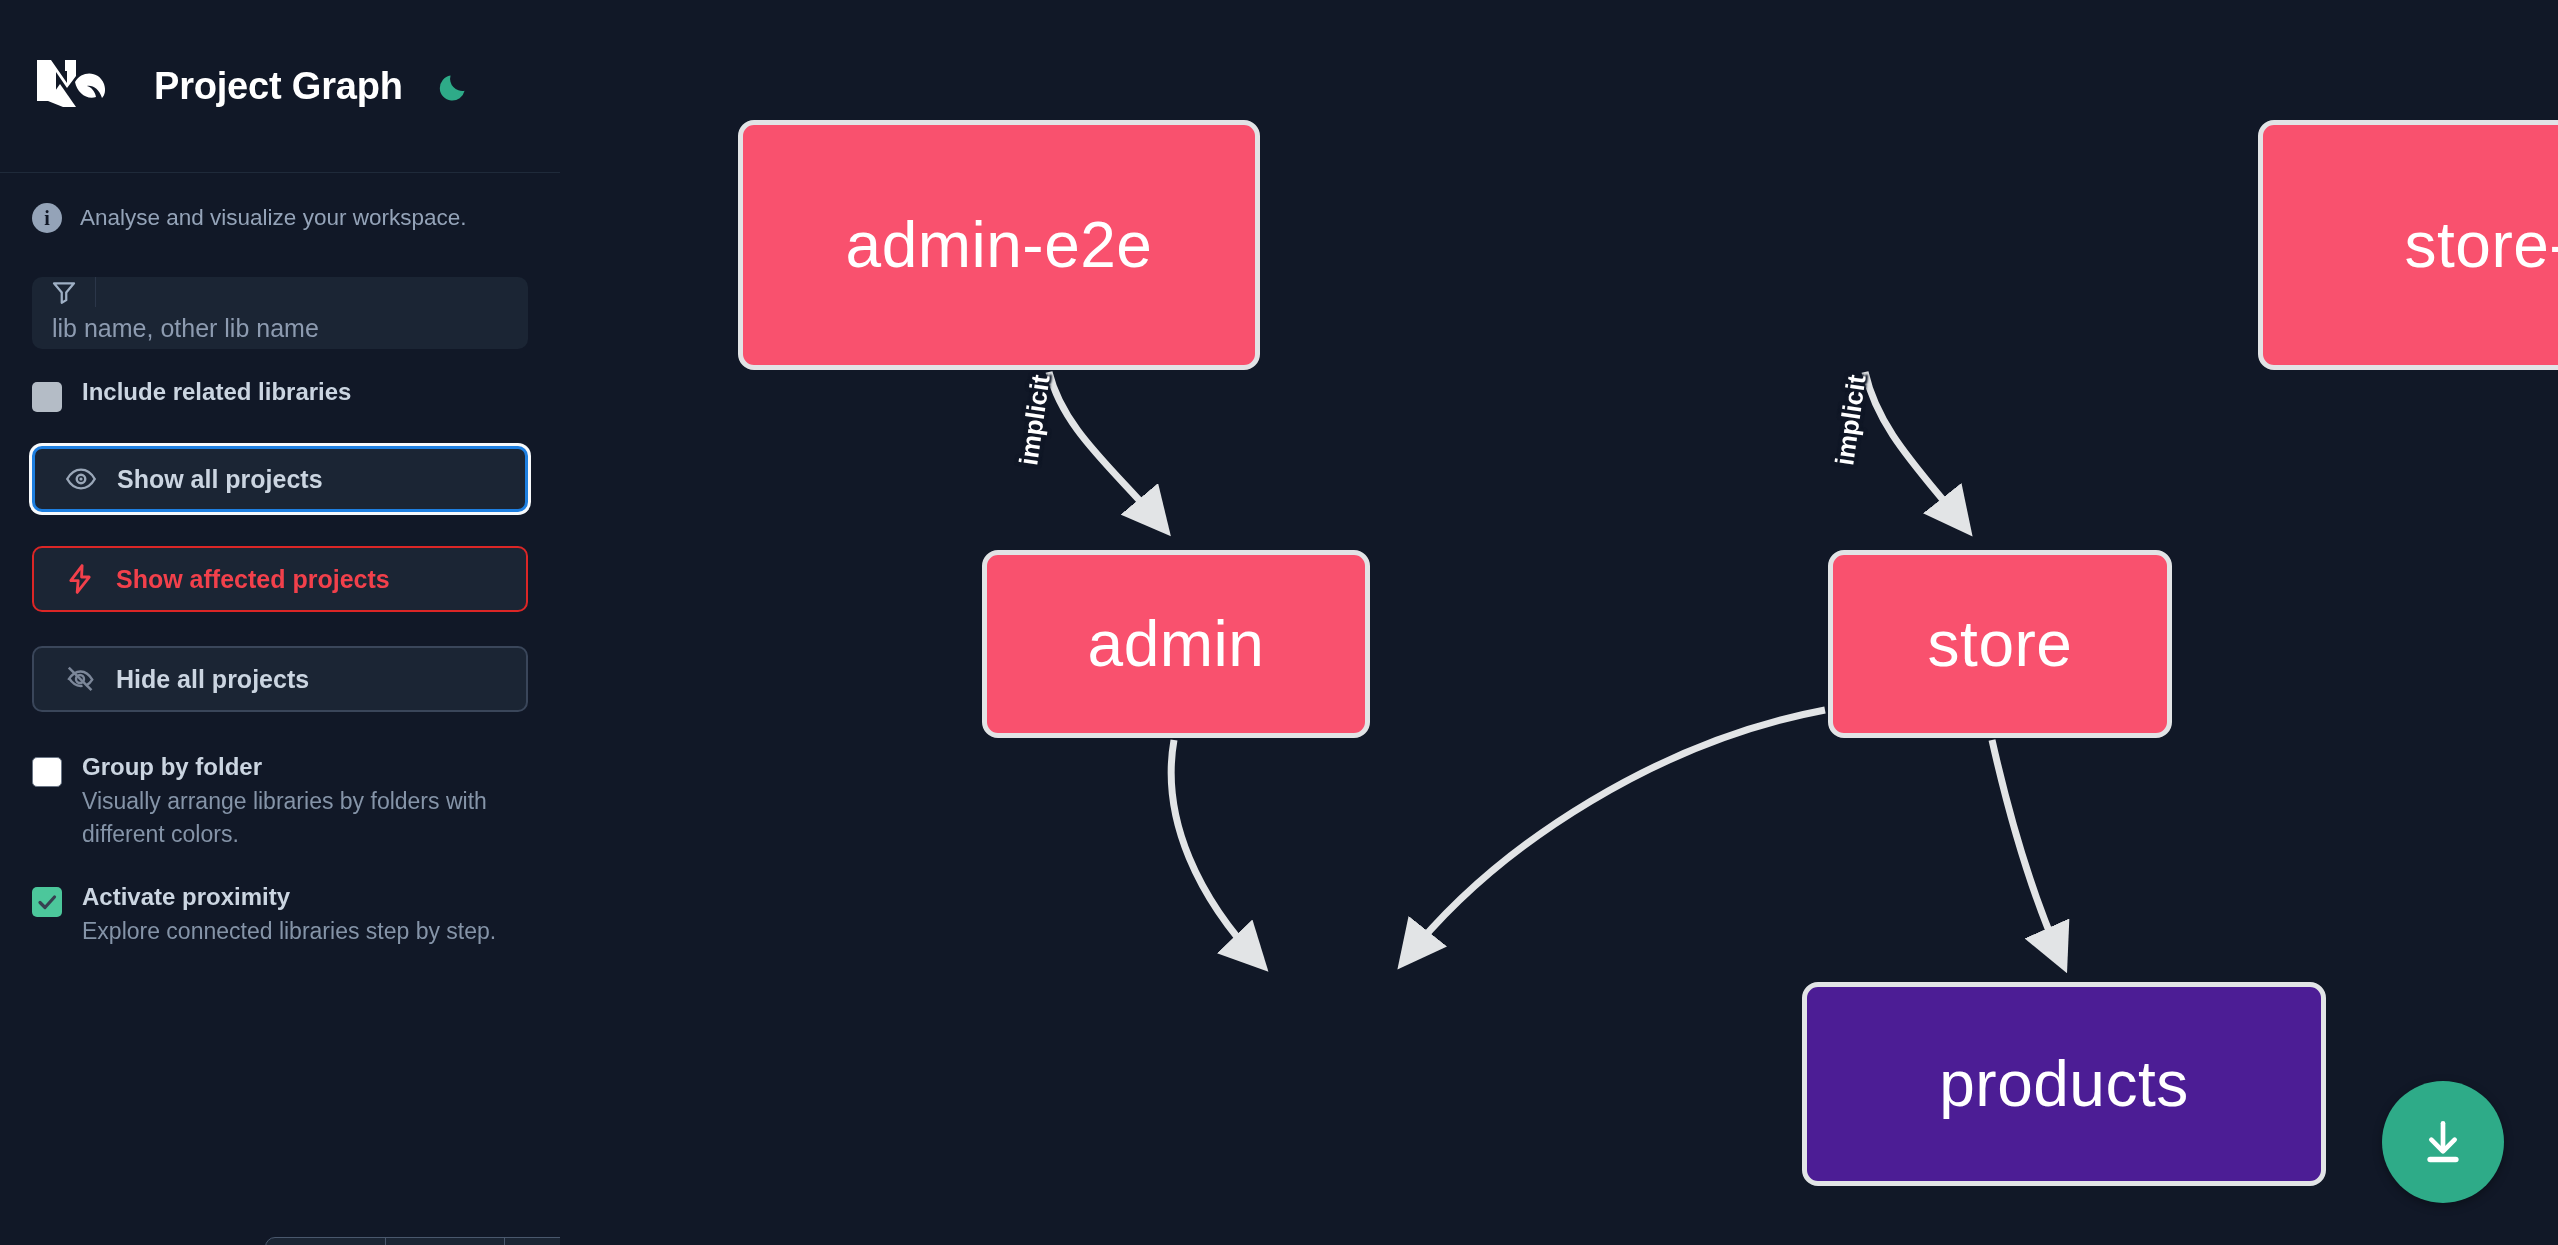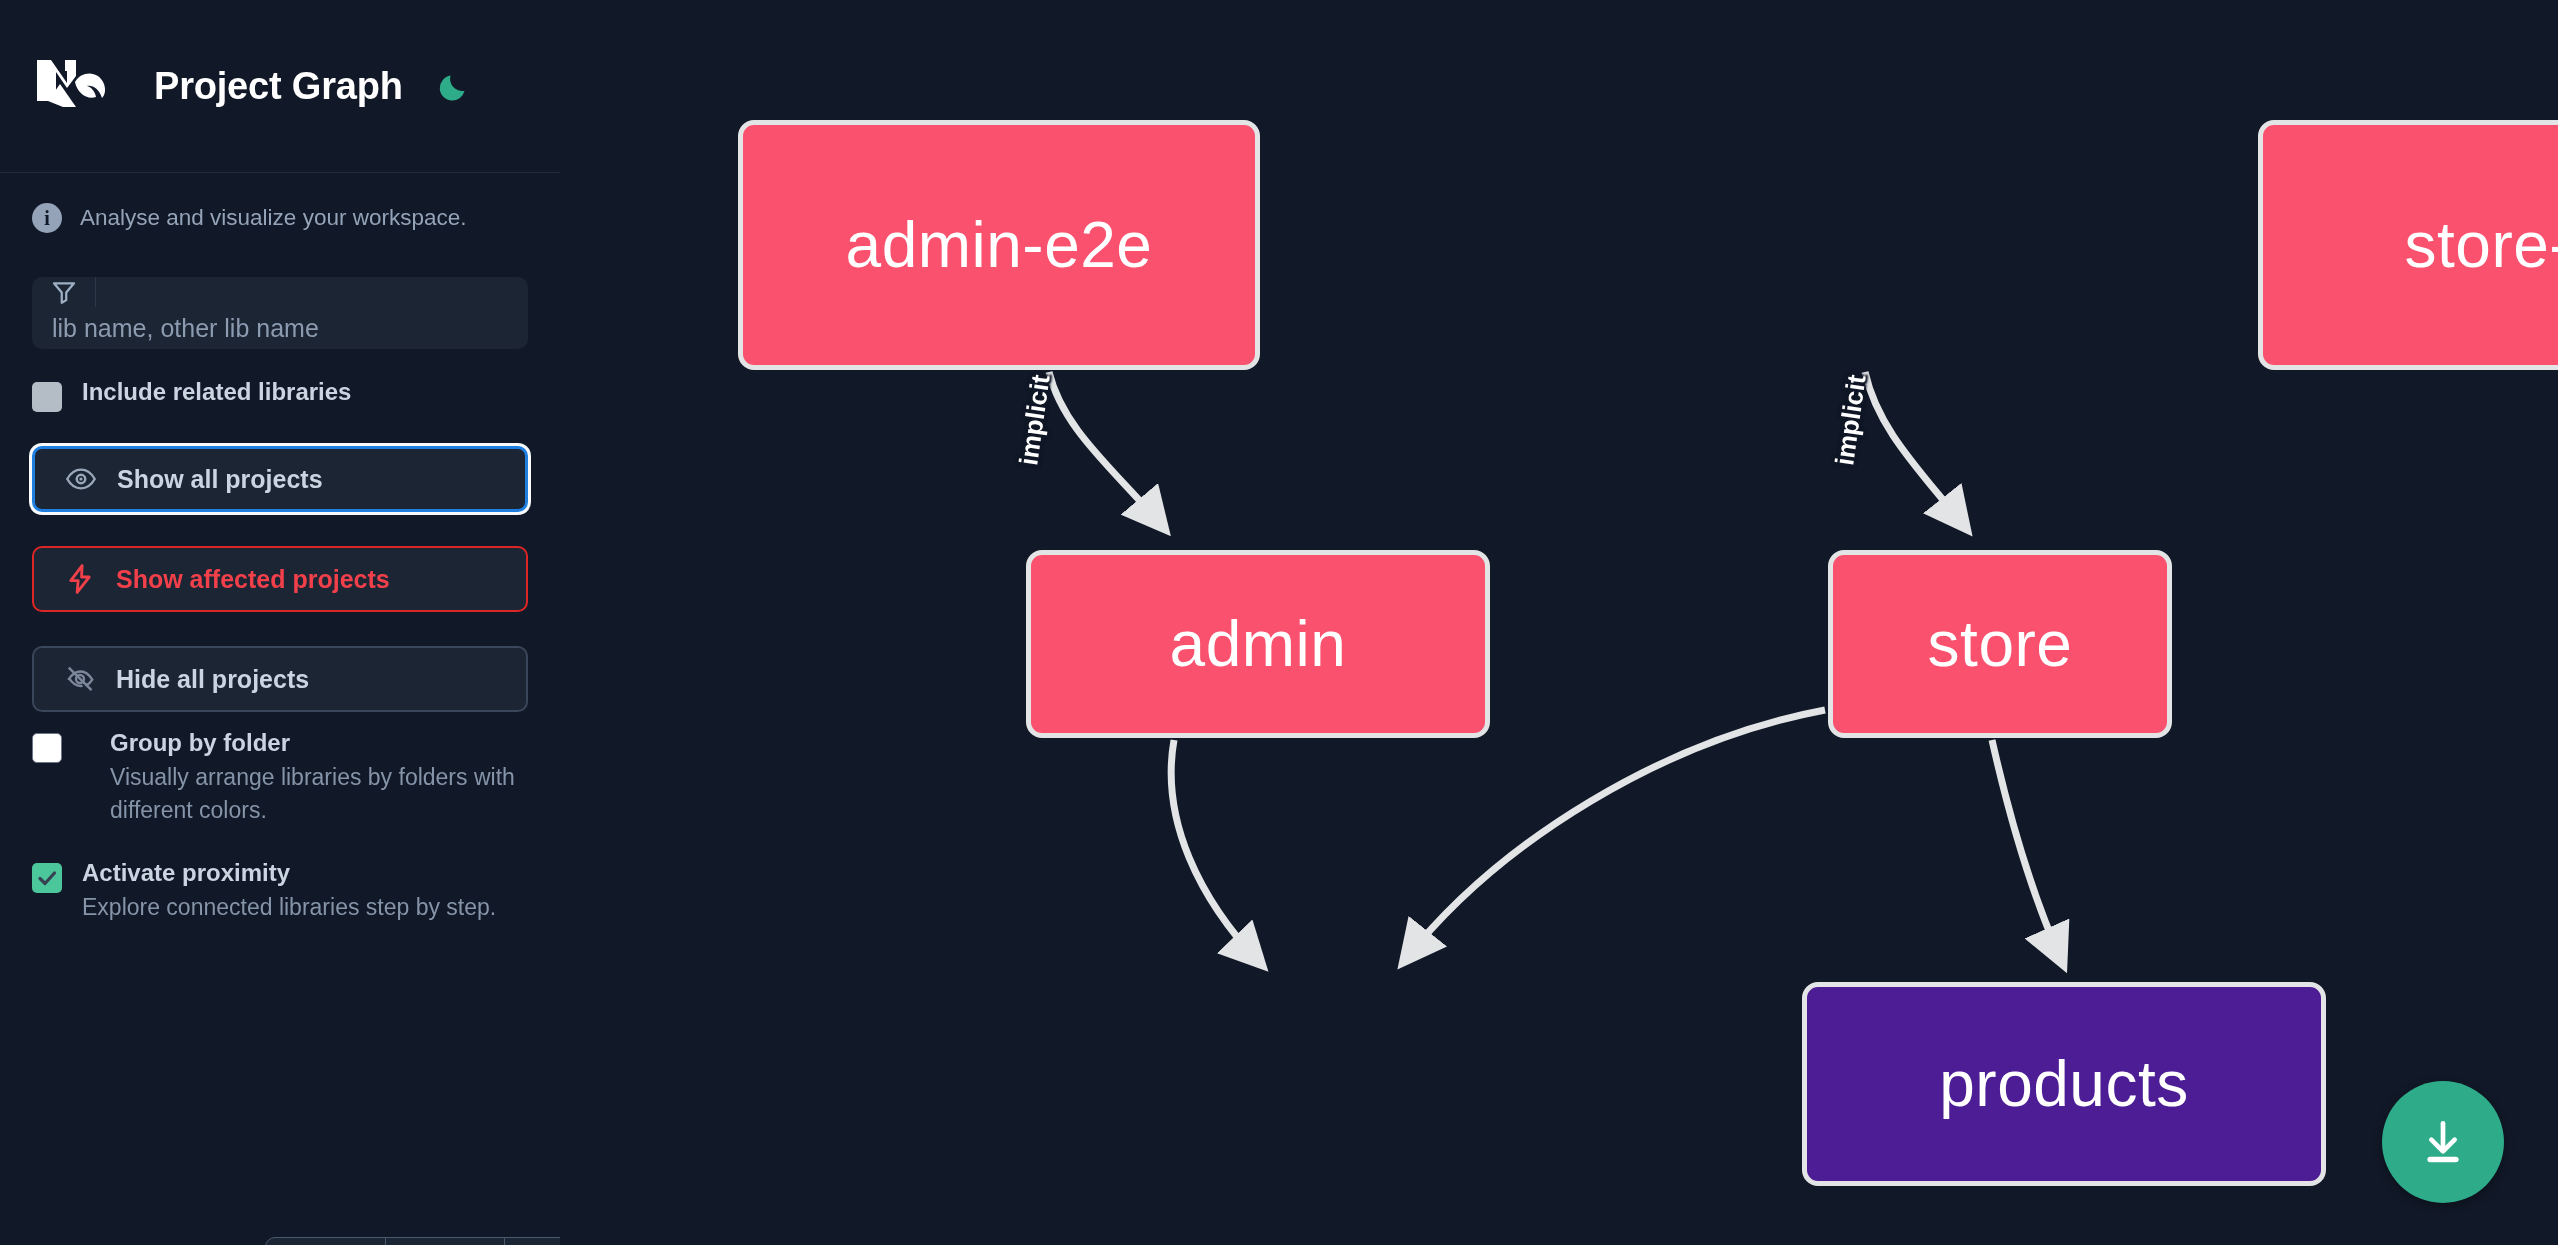--- a/index.html
+++ b/index.html
@@ -306,21 +306,21 @@
             <path fill="none" stroke="#7c8799" stroke-width="1.8" d="M3.2 12.6 C6 8.3 9.2 6.3 12.6 6.4 c3.2 0.1 6.2 2.2 8.6 6 c-1.3 2 -2.8 3.5 -4.4 4.4"></path>
             <path fill="none" stroke="#7c8799" stroke-width="1.8" d="M13.9 17.2 c-0.5 0.1 -1 0.1 -1.5 0.1 c-3.2 -0.1 -6.2 -2.1 -8.6 -5.9"></path>
             <circle cx="12" cy="12" r="3" fill="none" stroke="#7c8799" stroke-width="1.8"></circle>
             <line x1="3.6" y1="3.4" x2="20.6" y2="20.4" stroke="#7c8799" stroke-width="1.9"></line>
           </svg>
         </span>
         <span class="btn-lbl">Hide all projects</span>
       </div>
     </div>
 
-    <div class="option" style="padding-top:16px;gap:28px;">
+    <div class="option" style="padding-top:40px;">
       <span class="cb white"></span>
       <div class="option-body">
         <div class="option-title">Group by folder</div>
         <div class="option-desc">Visually arrange libraries by folders with different colors.</div>
       </div>
     </div>
 
     <div class="option" style="padding-top:32px;">
       <span class="cb green">
         <svg viewBox="0 0 24 24" width="24" height="24" aria-hidden="true">
@@ -359,21 +359,21 @@
         <path d="M1432 740 C1450 820 1472 895 1502 962"></path>
       </g>
     </svg>
 
     <div class="node pink" style="left:178px; top:120px; width:522px; height:250px;">
       <span>admin-e2e</span>
     </div>
     <div class="node pink" style="left:1698px; top:120px; width:568px; height:250px;">
       <span>store-e2e</span>
     </div>
-    <div class="node pink" style="left:422px; top:550px; width:464px; height:188px;margin-left:44px;">
+    <div class="node pink" style="left:422px; top:550px; width:388px; height:188px;">
       <span>admin</span>
     </div>
     <div class="node pink" style="left:1268px; top:550px; width:344px; height:188px;">
       <span>store</span>
     </div>
     <div class="node grey" style="left:1242px; top:982px; width:524px; height:204px;">
       <span>products</span>
     </div>
 
     <div class="edge-label" style="left:475px; top:420px; transform:translate(-50%,-50%) rotate(-82deg);">implicit</div>

